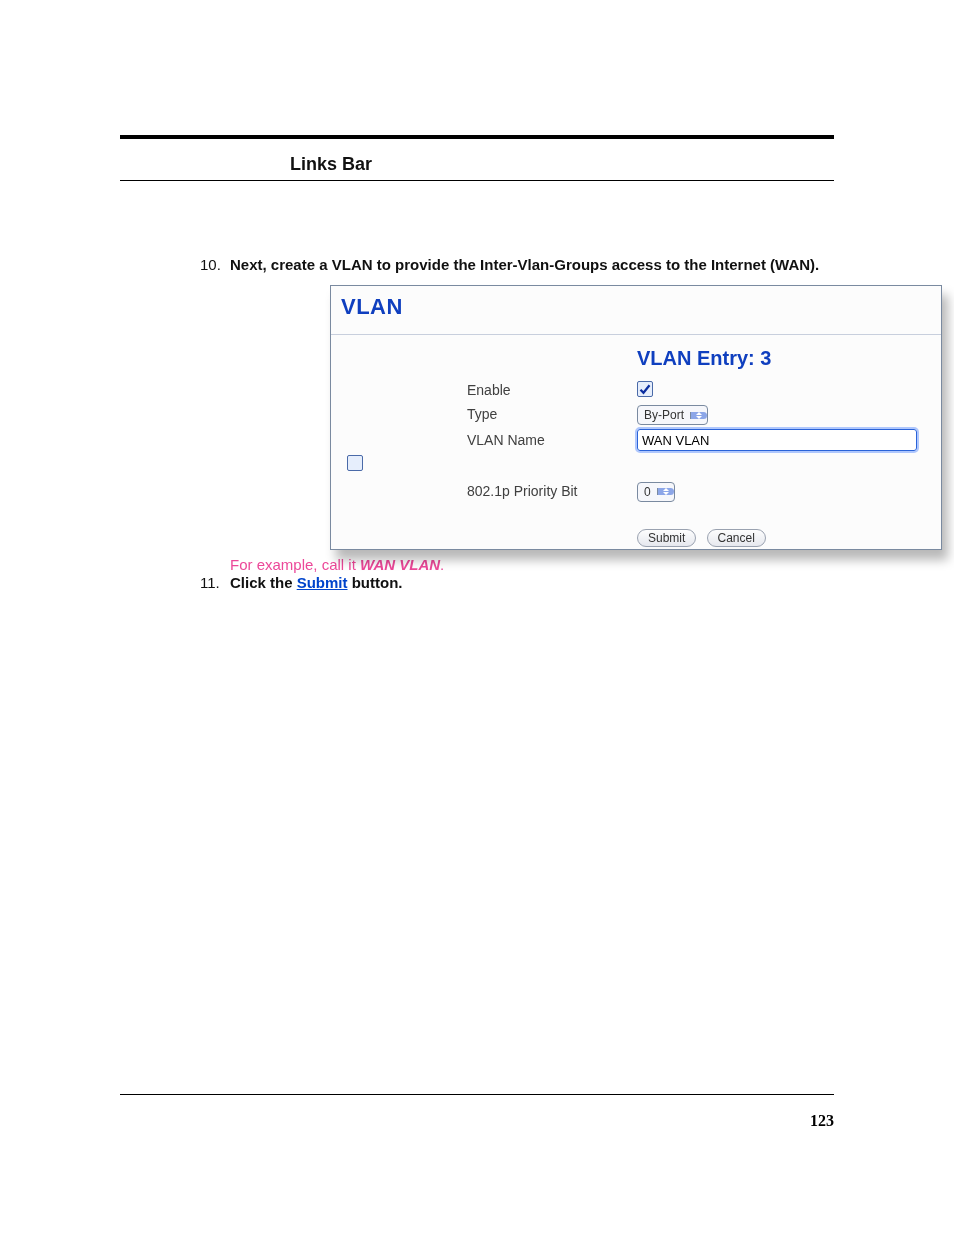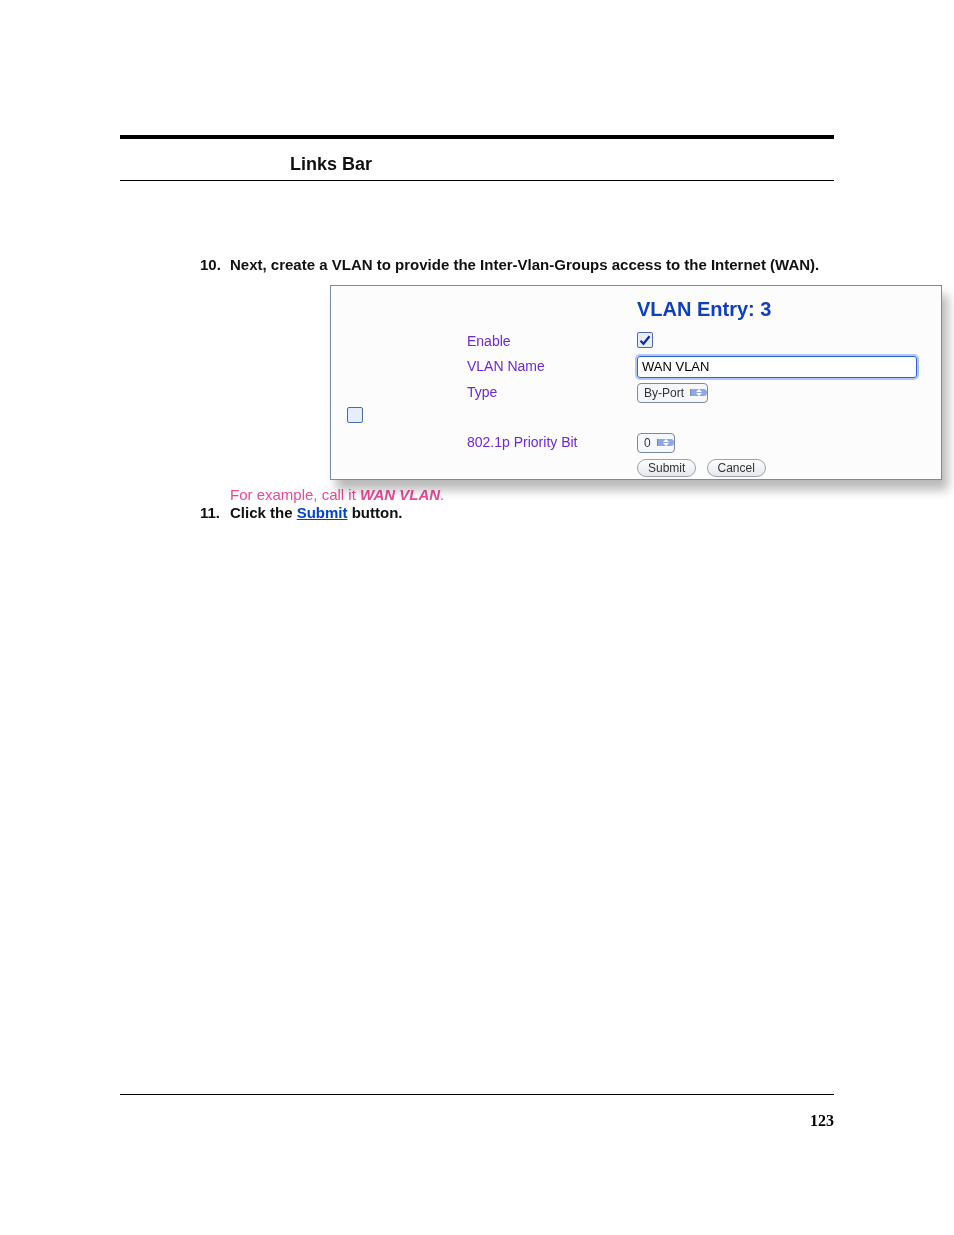--- a/index.html
+++ b/index.html
@@ -3,93 +3,94 @@
 <meta charset="utf-8">
 <style>
   html,body{margin:0;padding:0;background:#fff;font-family:Arial,Helvetica,sans-serif;color:#000}
   .page{width:954px;height:1235px;position:relative;box-sizing:border-box;padding:140px 120px 0 120px}
   .topline{position:absolute;left:120px;right:120px;top:135px;border-top:4px solid #000}
   .header-label{position:absolute;left:290px;top:154px;font-size:18px;font-weight:bold;color:#111}
   .headline{position:absolute;left:120px;right:120px;top:180px;border-top:1px solid #000}
   .content{position:relative;margin-top:115px}
   ol.steps{list-style:none;margin:0;padding:0;font-size:15px;color:#111}
   ol.steps>li{position:relative;padding-left:110px;margin:0 0 6px 0;line-height:1.35}
-  ol.steps>li>.num{position:absolute;left:80px;font-weight:bold}
+  ol.steps>li>.num{position:absolute;left:80px;font-weight:normal}
   ol.steps>li .bold{font-weight:bold}
   .subtext{padding-left:110px;font-size:15px;color:#ec4899;margin-top:6px}
   .subtext .ital{font-weight:bold;font-style:italic}
   .link{color:#0044cc;text-decoration:underline;font-weight:bold}
   .panel{margin:10px 0 4px 100px;width:610px;border:1px solid #7a8aa0;box-shadow:6px 10px 10px rgba(0,0,0,.28);background:#fcfcfc;font-family:"Lucida Grande","Segoe UI",Arial,sans-serif;color:#444}
   .panel-title{color:#0f3fbf;font-weight:bold;font-size:22px;padding:6px 10px 12px 10px;border-bottom:1px solid #c8cfdd;letter-spacing:.5px}
   .entry-title{color:#0f3fbf;font-weight:bold;font-size:20px;text-align:left;margin:6px 0 4px 0}
   .form{padding:0 16px 2px 16px}
   .row{display:flex;align-items:center;margin:4px 0}
-  .lab{width:150px;text-align:left;font-size:14px;color:#6d28d9;padding-left:120px;box-sizing:border-box;flex:0 0 290px}
+  .lab{width:150px;text-align:left;font-size:14px;color:#404040;padding-left:120px;box-sizing:border-box;flex:0 0 290px}
   .val{flex:1}
   .val input[type=text]{width:270px;height:20px;border:1px solid #2a63d8;border-radius:3px;padding:0 4px;font-size:13px;outline:2px solid rgba(60,120,255,.4)}
   .chk{width:14px;height:14px;border:1px solid #4a6aa8;border-radius:2px;background:#e6eefc;display:inline-flex;align-items:center;justify-content:center}
   .chk.checked svg{display:block}
   .chk svg{display:none;width:12px;height:12px;stroke:#0b2ea0;stroke-width:3;fill:none}
   .sel{display:inline-flex;align-items:center;border:1px solid #7a8aa0;border-radius:4px;background:#f6f7fb;height:18px;font-size:12px;color:#333}
   .sel .txt{padding:0 6px}
   .sel .btn{width:16px;border-left:1px solid #7a8aa0;background:#8ca6e8;display:flex;flex-direction:column;align-items:center;justify-content:center;border-top-right-radius:4px;border-bottom-right-radius:4px}
   .sel .btn span{display:block;width:0;height:0;border-left:3px solid transparent;border-right:3px solid transparent}
   .sel .btn .up{border-bottom:3px solid #fff;margin-bottom:1px}
   .sel .btn .dn{border-top:3px solid #fff}
-  .btnrow{text-align:left;padding-left:290px;margin-top:4px}
+  .btnrow{text-align:left;padding-left:290px;margin-top:25px}
   .btnrow button{border:1px solid #9aa2b0;border-radius:10px;background:linear-gradient(#fdfdfd,#e6e8ee);padding:1px 10px;font-size:12px;color:#333;margin-right:6px;cursor:pointer}
   .footer{position:absolute;left:120px;right:120px;bottom:140px;border-top:1px solid #000}
   .page-number{position:absolute;right:120px;bottom:105px;font-family:Georgia, 'Times New Roman', serif;font-size:16px;font-weight:bold}
 </style>
 </head>
 <body>
 
 <div class="page">
   <div class="topline"></div>
   <div class="header-label">Links Bar</div>
   <div class="headline"></div>
 
   <div class="content">
     <ol class="steps">
       <li>
         <span class="num">10.</span>
         <span class="bold">Next, create a VLAN to provide the Inter-Vlan-Groups access to the Internet (WAN).</span>
 
         <div class="panel">
+          <div class="panel-title">VLAN</div>
           <div class="form">
             <div class="row">
               <div class="lab"></div>
               <div class="val entry-title">VLAN Entry: 3</div>
             </div>
             <div class="row">
               <div class="lab">Enable</div>
               <div class="val">
                 <span class="chk checked">
                   <svg viewBox="0 0 16 16">
                       <polyline points="2,9 6,13 14,3"></polyline>
                     </svg>
                 </span>
               </div>
             </div>
             <div class="row">
-              <div class="lab">VLAN Name</div>
-              <div class="val">
-                <input type="text" value="WAN VLAN" style="">
-              </div>
-            </div>
-            <div class="row">
               <div class="lab">Type</div>
               <div class="val">
                 <span class="sel">
                   <span class="txt">By-Port</span>
                   <span class="btn">
                       <span class="up"></span>
                       <span class="dn"></span>
                     </span>
                 </span>
+              </div>
+            </div>
+            <div class="row">
+              <div class="lab">VLAN Name</div>
+              <div class="val">
+                <input type="text" value="WAN VLAN" style="">
               </div>
             </div>
             <div class="row">
               <div class="val">
                 <span class="chk">
                   
                 </span>
               </div>
             </div>
             <div class="row">

